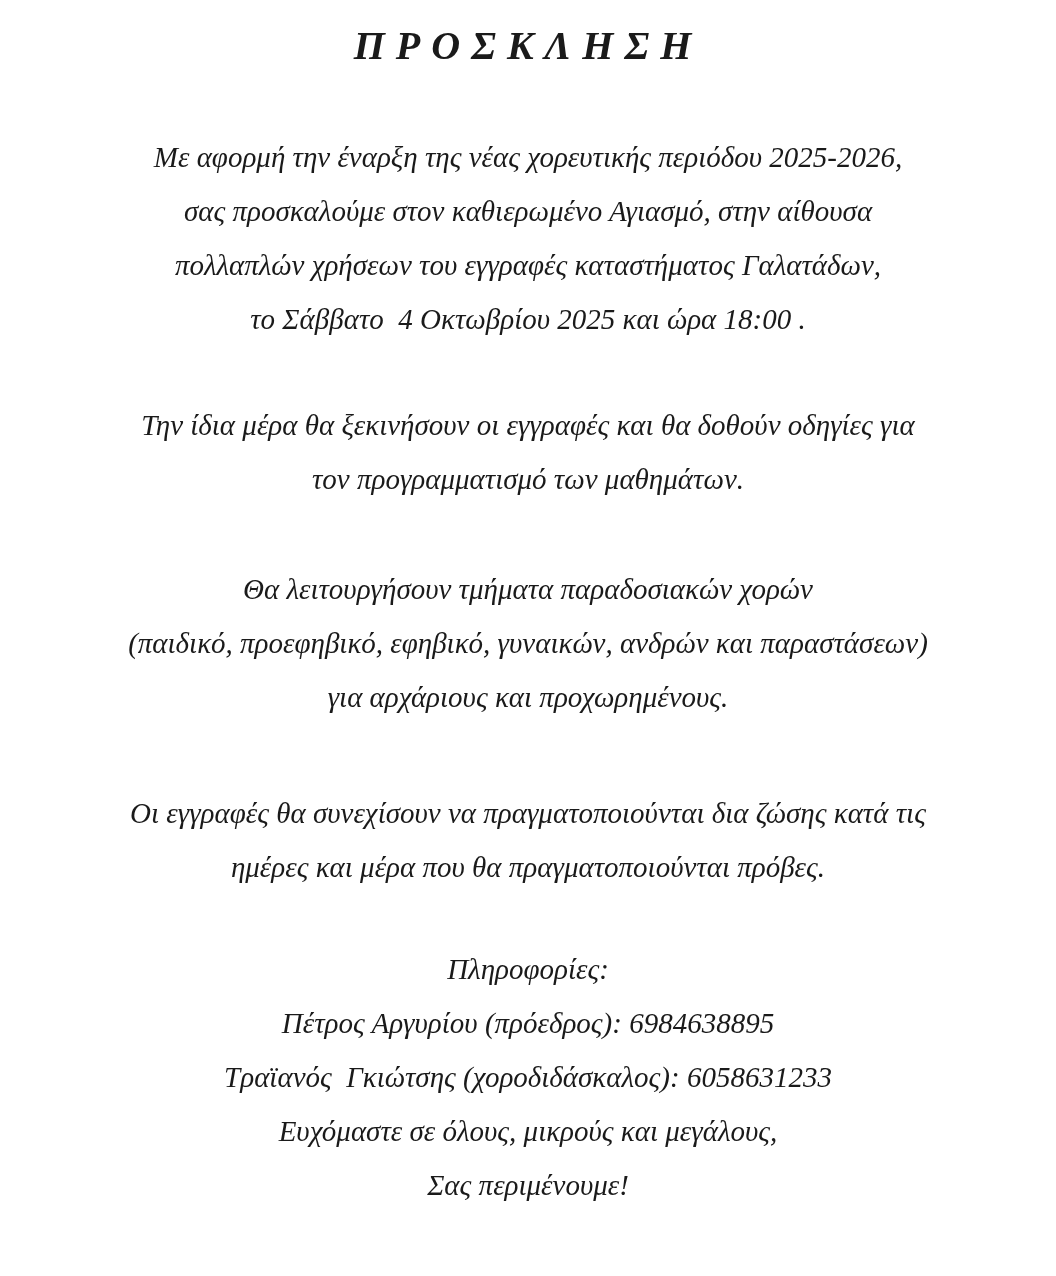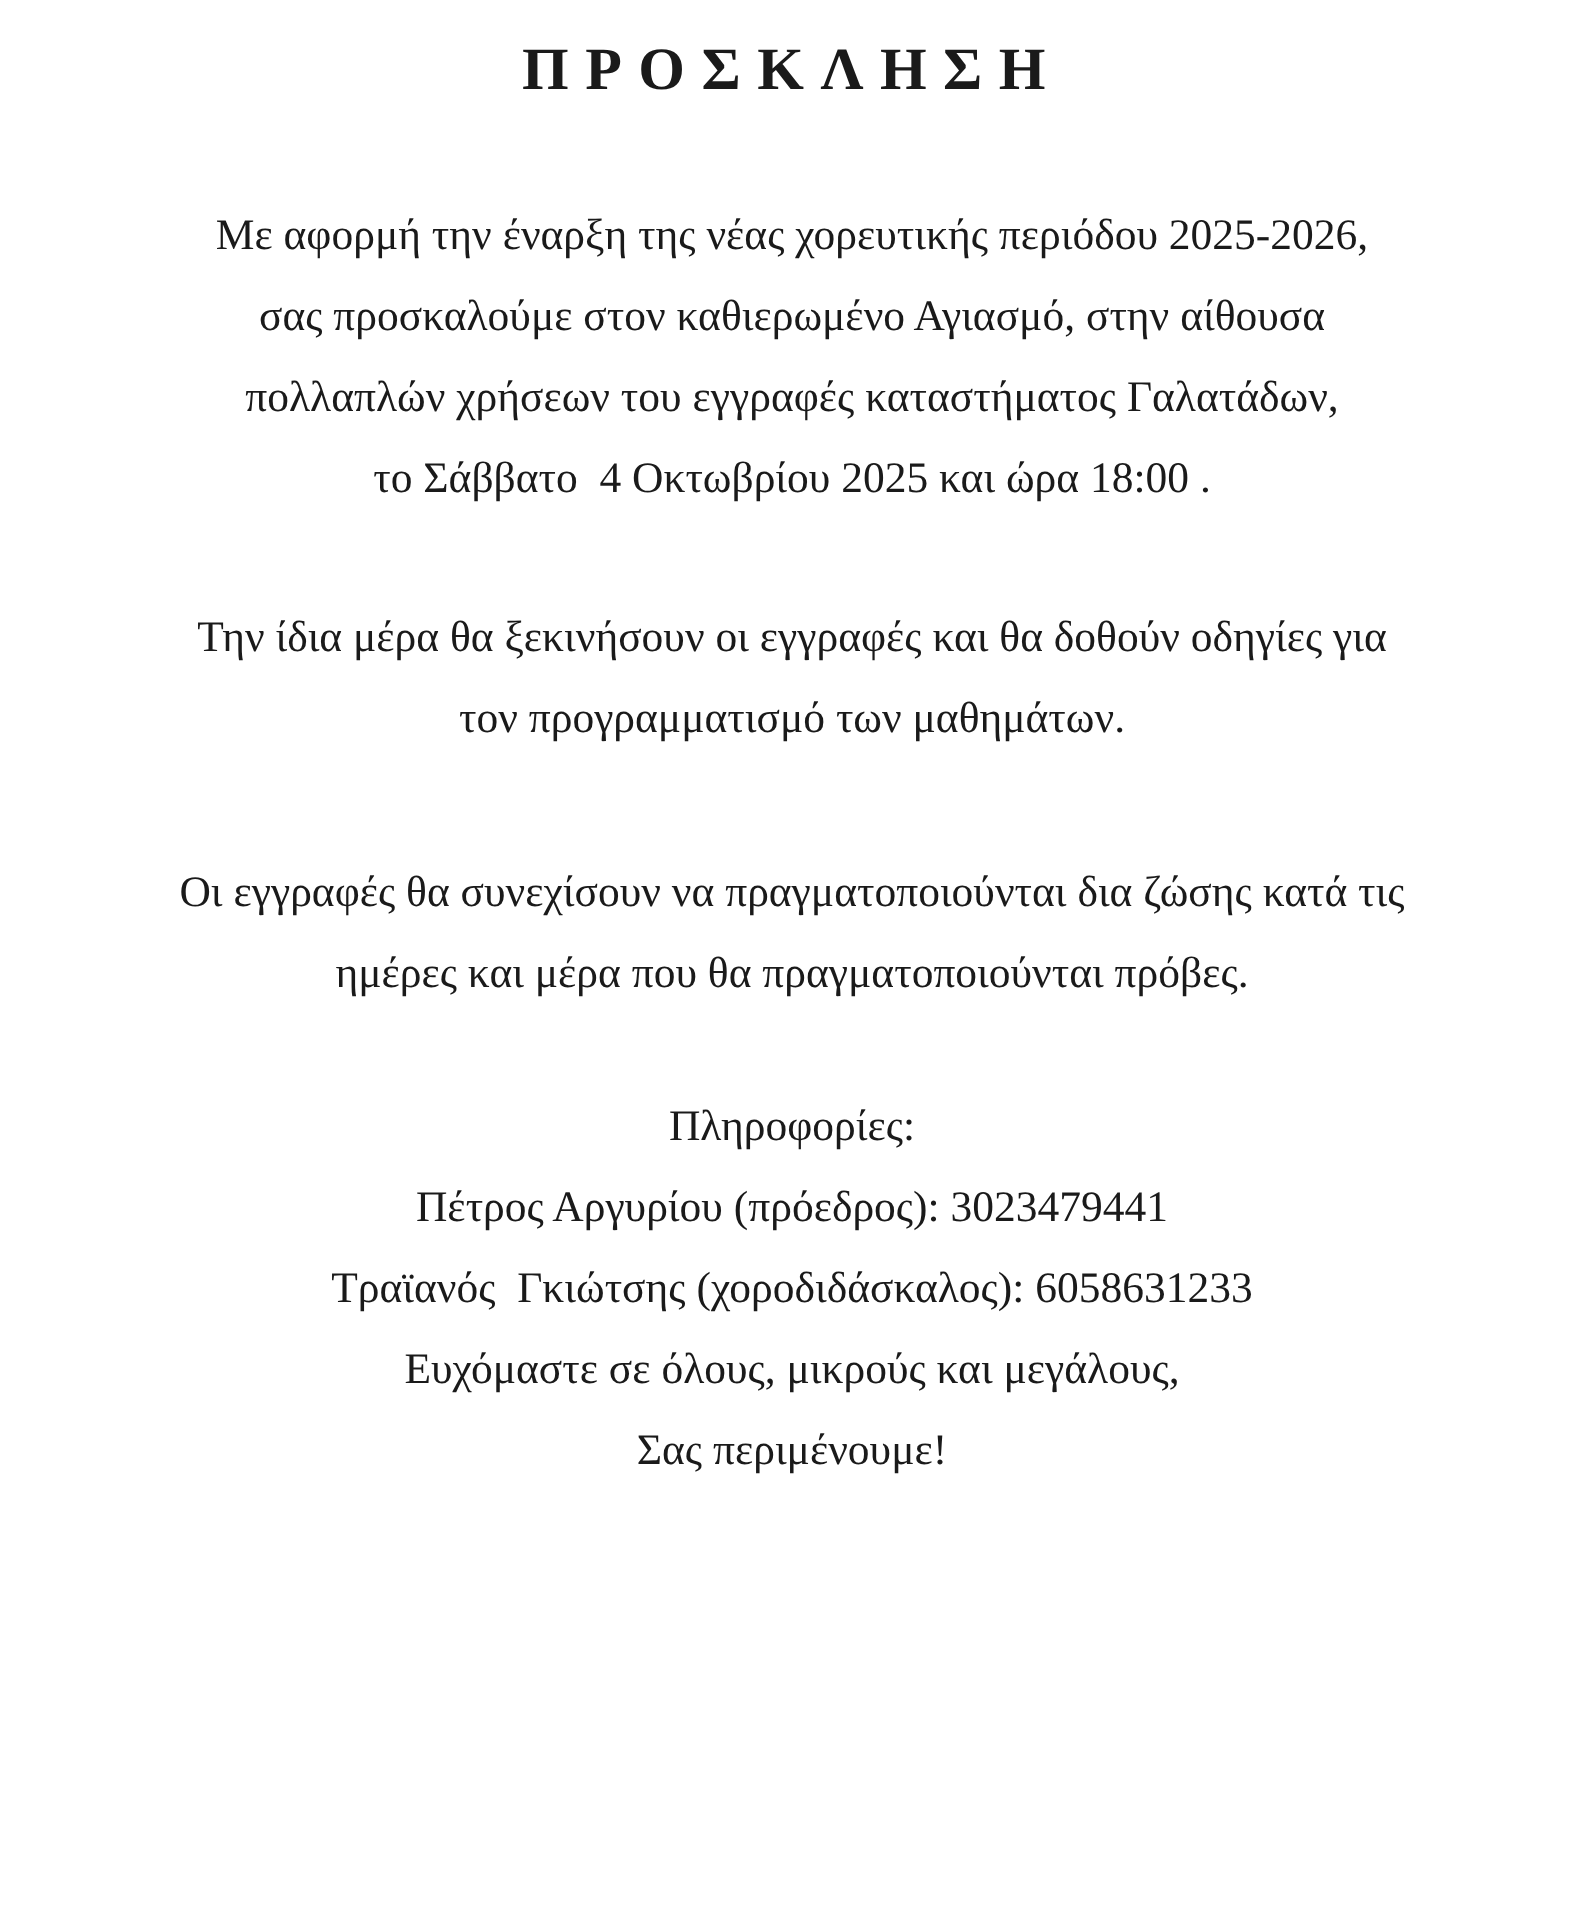--- a/index.html
+++ b/index.html
@@ -12,20 +12,21 @@
     height: 1276px;
     overflow: hidden;
   }
   .doc {
     width: 1056px;
     height: 920px;
     box-sizing: border-box;
     font-family: "Liberation Serif", "DejaVu Serif", serif;
     color: #1a1a1a;
     text-align: center;
+    font-style: italic;
   }
   .title {
     padding-top: 20px;
     font-size: 40px;
     font-weight: bold;
     letter-spacing: 11px;
     line-height: 52px;
     white-space: pre-wrap;
   }
   .para {
@@ -55,27 +56,32 @@
     <div class="line">σας προσκαλούμε στον καθιερωμένο Αγιασμό, στην αίθουσα</div>
     <div class="line">πολλαπλών χρήσεων του εγγραφές καταστήματος Γαλατάδων,</div>
     <div class="line">το Σάββατο  4 Οκτωβρίου 2025 και ώρα 18:00 .</div>
   </div>
 
   <div class="para para-signup">
     <div class="line">Την ίδια μέρα θα ξεκινήσουν οι εγγραφές και θα δοθούν οδηγίες για</div>
     <div class="line">τον προγραμματισμό των μαθημάτων.</div>
   </div>
 
+  <div class="para para-sections">
+    <div class="line">Θα λειτουργήσουν τμήματα παραδοσιακών χορών</div>
+    <div class="line">(παιδικό, προεφηβικό, εφηβικό, γυναικών, ανδρών και παραστάσεων)</div>
+    <div class="line">για αρχάριους και προχωρημένους.</div>
+  </div>
 
   <div class="para para-enroll">
     <div class="line">Οι εγγραφές θα συνεχίσουν να πραγματοποιούνται δια ζώσης κατά τις</div>
     <div class="line">ημέρες και μέρα που θα πραγματοποιούνται πρόβες.</div>
   </div>
 
   <div class="para para-info">
     <div class="line">Πληροφορίες:</div>
-    <div class="line">Πέτρος Αργυρίου (πρόεδρος): 3023479441</div>
+    <div class="line">Πέτρος Αργυρίου (πρόεδρος): 6984638895</div>
     <div class="line">Τραϊανός  Γκιώτσης (χοροδιδάσκαλος): 6058631233</div>
     <div class="line">Ευχόμαστε σε όλους, μικρούς και μεγάλους,</div>
     <div class="line">Σας περιμένουμε!</div>
   </div>
 
 </div>
 
 </body></html>

